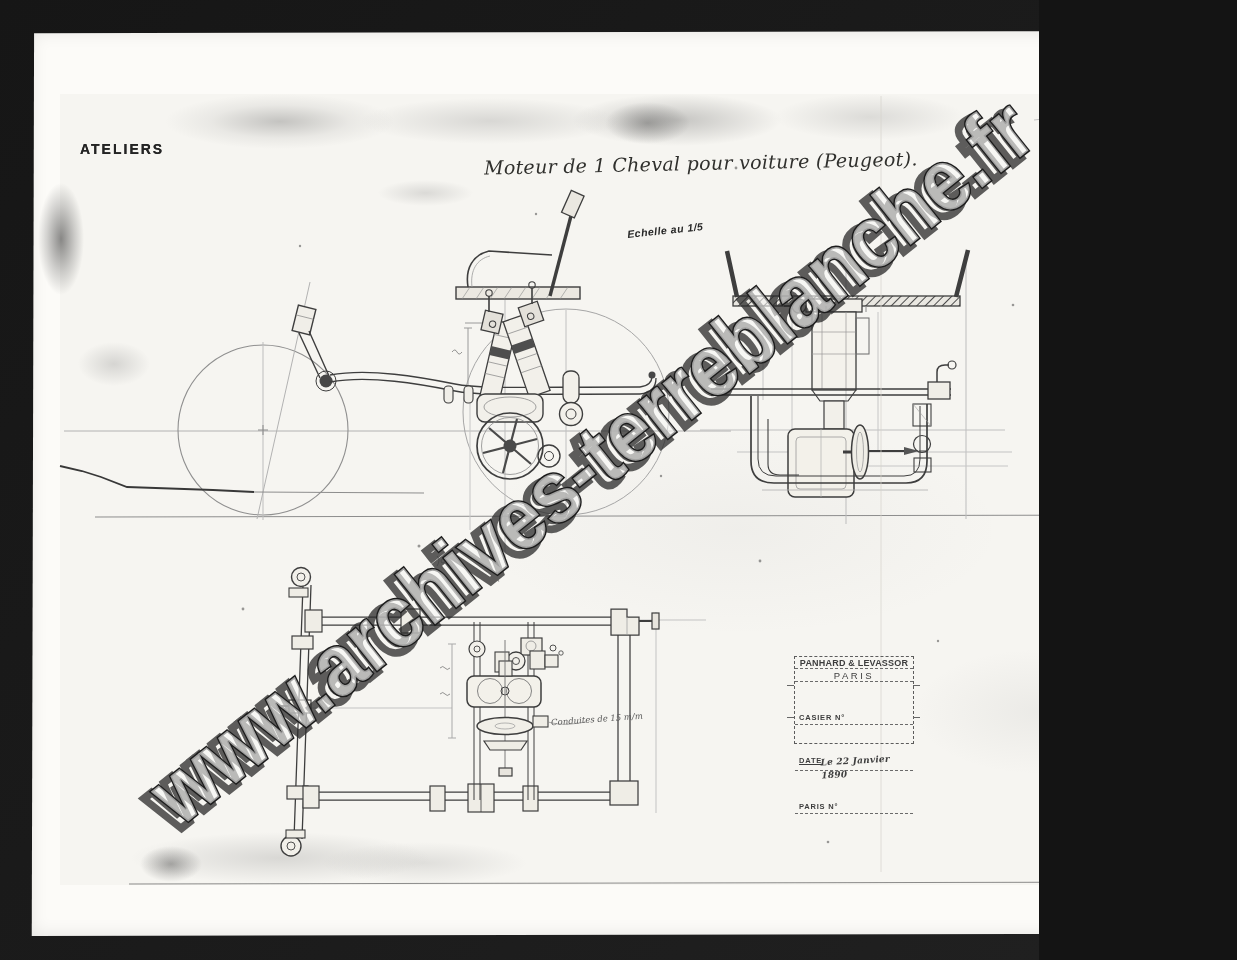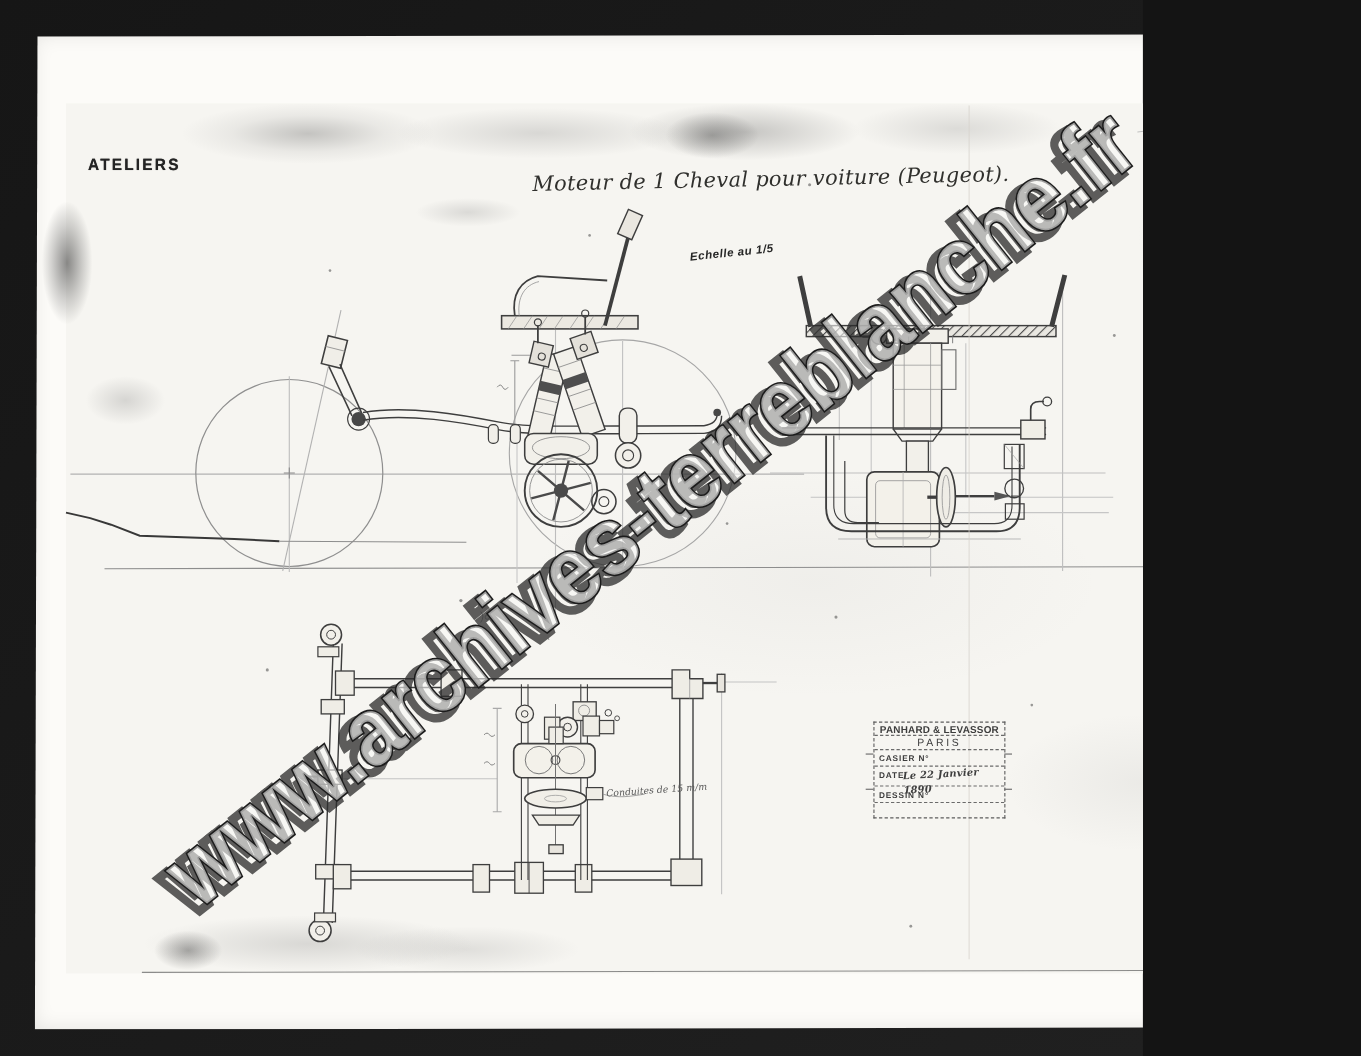--- a/index.html
+++ b/index.html
@@ -42,22 +42,22 @@
             color:#262626;transform:rotate(-6deg);letter-spacing:.5px;}
   .plan-note{left:551px;top:714px;font-family:"DejaVu Serif",serif;font-style:italic;
             font-size:8.5px;color:#5a5a5a;transform:rotate(-4deg);}
   
   .stamp{position:absolute;left:794px;top:656px;width:118px;height:86px;z-index:6;
          border:1px dashed #5c5c5c;color:#3d3d3d;}
   .stamp .row{border-bottom:1px dashed #6a6a6a;padding:1px 4px 0 4px;position:relative;}
   .stamp .row:last-child{border-bottom:none;}
   .st-company{font-size:9px;font-weight:bold;text-align:center;letter-spacing:.2px;padding-top:2px;}
   .st-city{font-size:9.5px;font-weight:normal;text-align:center;letter-spacing:2.5px;padding-bottom:2px;}
-  .st-label{font-size:7.5px;font-weight:bold;letter-spacing:.8px;line-height:13px;height:13px;}
-  .st-date-row{height:16px;}
+  .st-label{font-size:7.5px;font-weight:bold;letter-spacing:.8px;line-height:13px;height:13px;margin-top:28px;}
+  .st-date-row{height:16px;text-decoration:underline;}
   .st-hand{position:absolute;left:26px;top:1px;font-family:"DejaVu Serif",serif;
            font-style:italic;font-size:9px;color:#3f3f3f;transform:rotate(-3deg);letter-spacing:.2px;}
   .tick{position:absolute;height:1px;width:7px;background:#666;}
 </style>
 </head>
 <body>
 
 <div id="stage">
   <div class="photo">
     <div class="sheet">
@@ -72,21 +72,21 @@
   <div class="txt plan-note">Conduites de 15 m/m</div>
 
   <div class="stamp">
     <div class="row st-company">PANHARD &amp; LEVASSOR</div>
     <div class="row st-city">PARIS</div>
     <div class="row st-label">CASIER N°</div>
     <div class="row st-label st-date-row">
       <span>DATE</span>
       <span class="st-hand">Le 22 Janvier 1890</span>
     </div>
-    <div class="row st-label">DESSIN N°</div>
+    <div class="row st-label">PARIS N°</div>
     <div class="tick" style="left:-8px;top:28px"></div>
     <div class="tick" style="left:-8px;top:60px"></div>
     <div class="tick" style="left:118px;top:28px"></div>
     <div class="tick" style="left:118px;top:60px"></div>
   </div>
 
   <svg class="linework" width="1237" height="960" viewBox="0 0 1237 960">
     <defs>
       <pattern id="hatch" width="6" height="6" patternUnits="userSpaceOnUse" patternTransform="rotate(45)">
         <rect width="6" height="6" fill="#e9e7e1"></rect>

